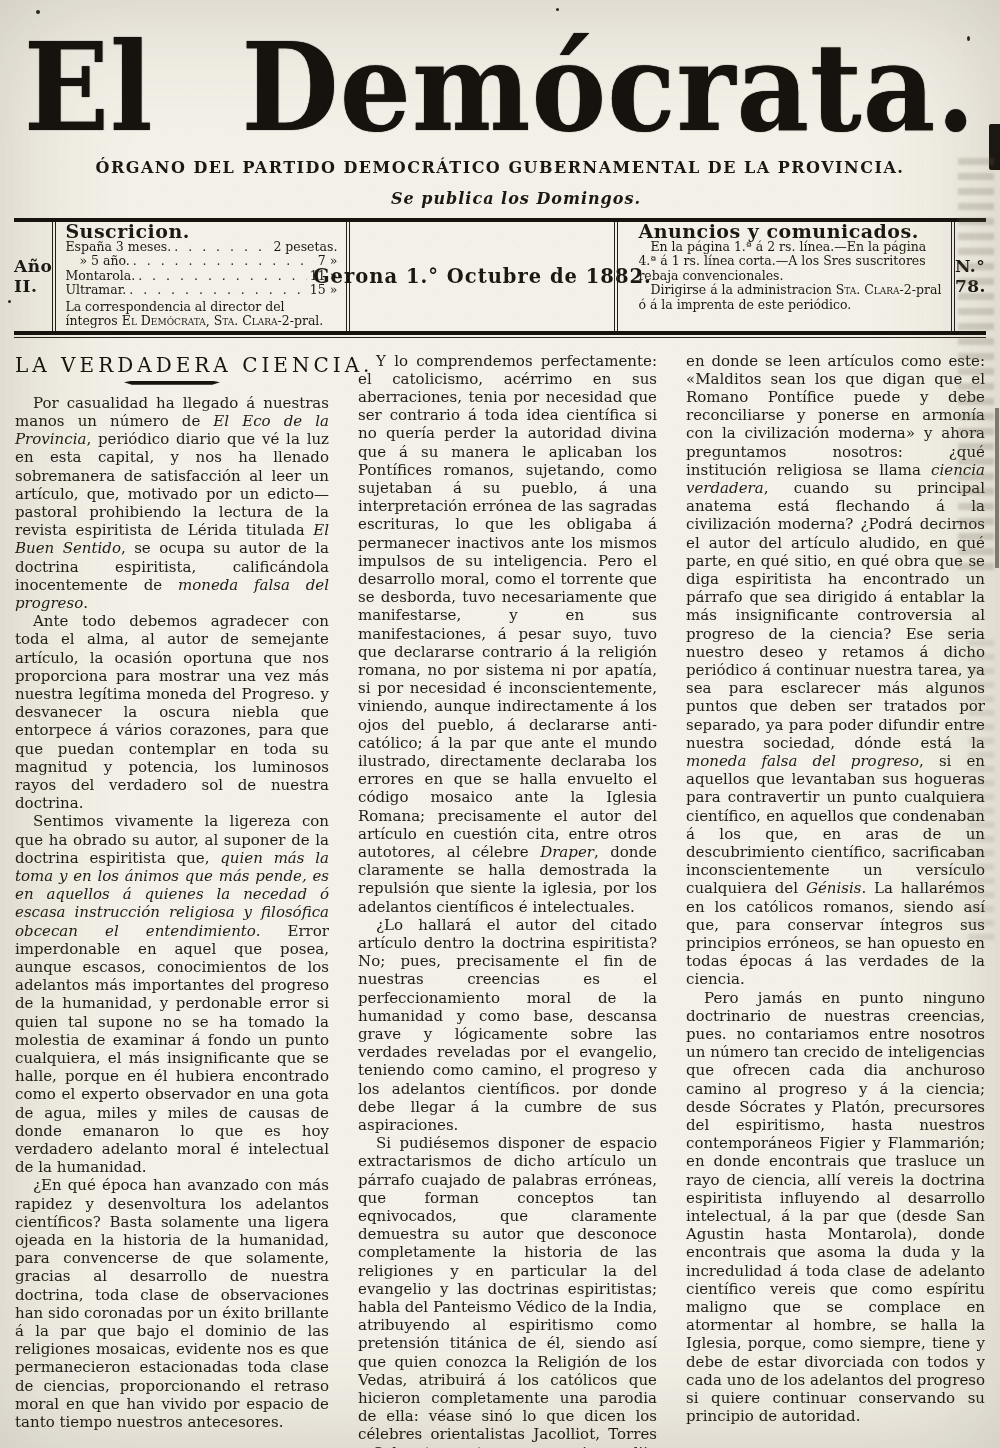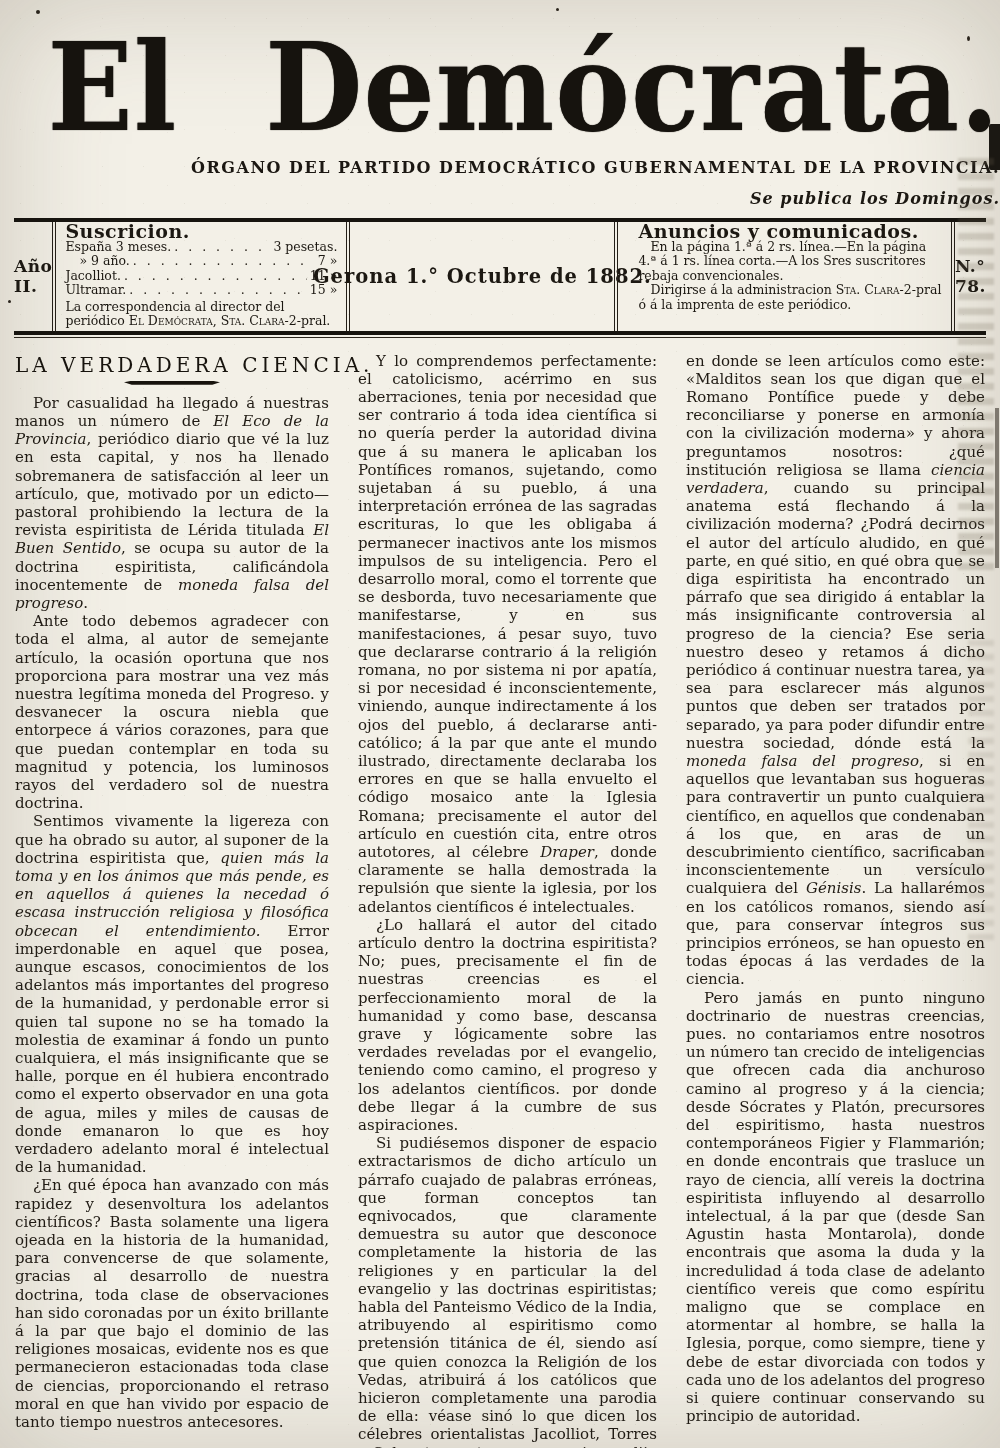--- a/index.html
+++ b/index.html
@@ -8,21 +8,21 @@
     background-color:#f3f0e7;
     background-image:
       radial-gradient(rgba(120,110,90,.10) .6px, transparent .8px),
       radial-gradient(rgba(90,80,60,.07) .6px, transparent .8px);
     background-size:41px 37px,67px 53px;
     box-shadow:inset 0 0 120px rgba(95,85,65,.25);
     color:#1c1812;
     font-family:"DejaVu Serif", serif;
   }
   
-  .masthead{text-align:right;padding-top:18px;}
+  .masthead{text-align:center;padding-top:18px;}
   .mast-title{
     margin:0;font-size:112px;line-height:130px;font-weight:bold;
     letter-spacing:1px;word-spacing:48px;
     transform:scaleY(1.08);transform-origin:top center;
     color:#16130e;text-shadow:0 0 1px #16130e;
     white-space:nowrap;
   }
   .sub1{margin-top:14px;font-size:16.5px;font-weight:bold;letter-spacing:.5px;color:#1d1914;}
   .sub2{margin-top:10px;font-size:16px;font-weight:bold;letter-spacing:1.5px;color:#1b1712;}
   .sub3{margin-top:12px;font-size:16px;font-weight:bold;font-style:italic;letter-spacing:1px;padding-left:32px;}
@@ -101,38 +101,38 @@
   <div class="rule-heavy"></div>
 
   <div class="info-row">
     <div class="cell cell-year">Año II.</div>
 
     <div class="cell cell-subsc">
       <div class="box-title">Suscricion.</div>
       <div class="rate">
         <span class="rl">España 3 meses.</span>
           <span class="leader"></span>
-          <span class="rv">3 pesetas.</span>
+          <span class="rv">2 pesetas.</span>
       </div>
       <div class="rate">
-        <span class="rl" style="padding-left:14px;">»    9 año.</span>
+        <span class="rl" style="padding-left:14px;">»    5 año.</span>
           <span class="leader"></span>
           <span class="rv">7    »</span>
       </div>
       <div class="rate">
-        <span class="rl">Jacolliot.</span>
+        <span class="rl">Montarola.</span>
           <span class="leader"></span>
           <span class="rv">11    »</span>
       </div>
       <div class="rate">
         <span class="rl">Ultramar.</span>
           <span class="leader"></span>
           <span class="rv">15    »</span>
       </div>
-      <div class="note"><span>La correspondencia al director del periódico </span><span class="sc">El Demócrata</span><span>, </span><span class="sc">Sta. Clara</span><span>-2-pral.</span></div>
+      <div class="note"><span>La correspondencia al director del íntegros </span><span class="sc">El Demócrata</span><span>, </span><span class="sc">Sta. Clara</span><span>-2-pral.</span></div>
     </div>
 
     <div class="cell cell-date">Gerona 1.° Octubre de 1882.</div>
 
     <div class="cell cell-ads">
       <div class="box-title">Anuncios y comunicados.</div>
       <p>En la página 1.ª á 2 rs. línea.—En la página 4.ª á 1 rs. línea corta.—A los Sres suscritores rebaja convencionales.</p>
       <p><span>Dirigirse á la administracion </span><span class="sc">Sta. Clara</span><span>-2-pral ó á la imprenta de este periódico.</span></p>
     </div>
 

